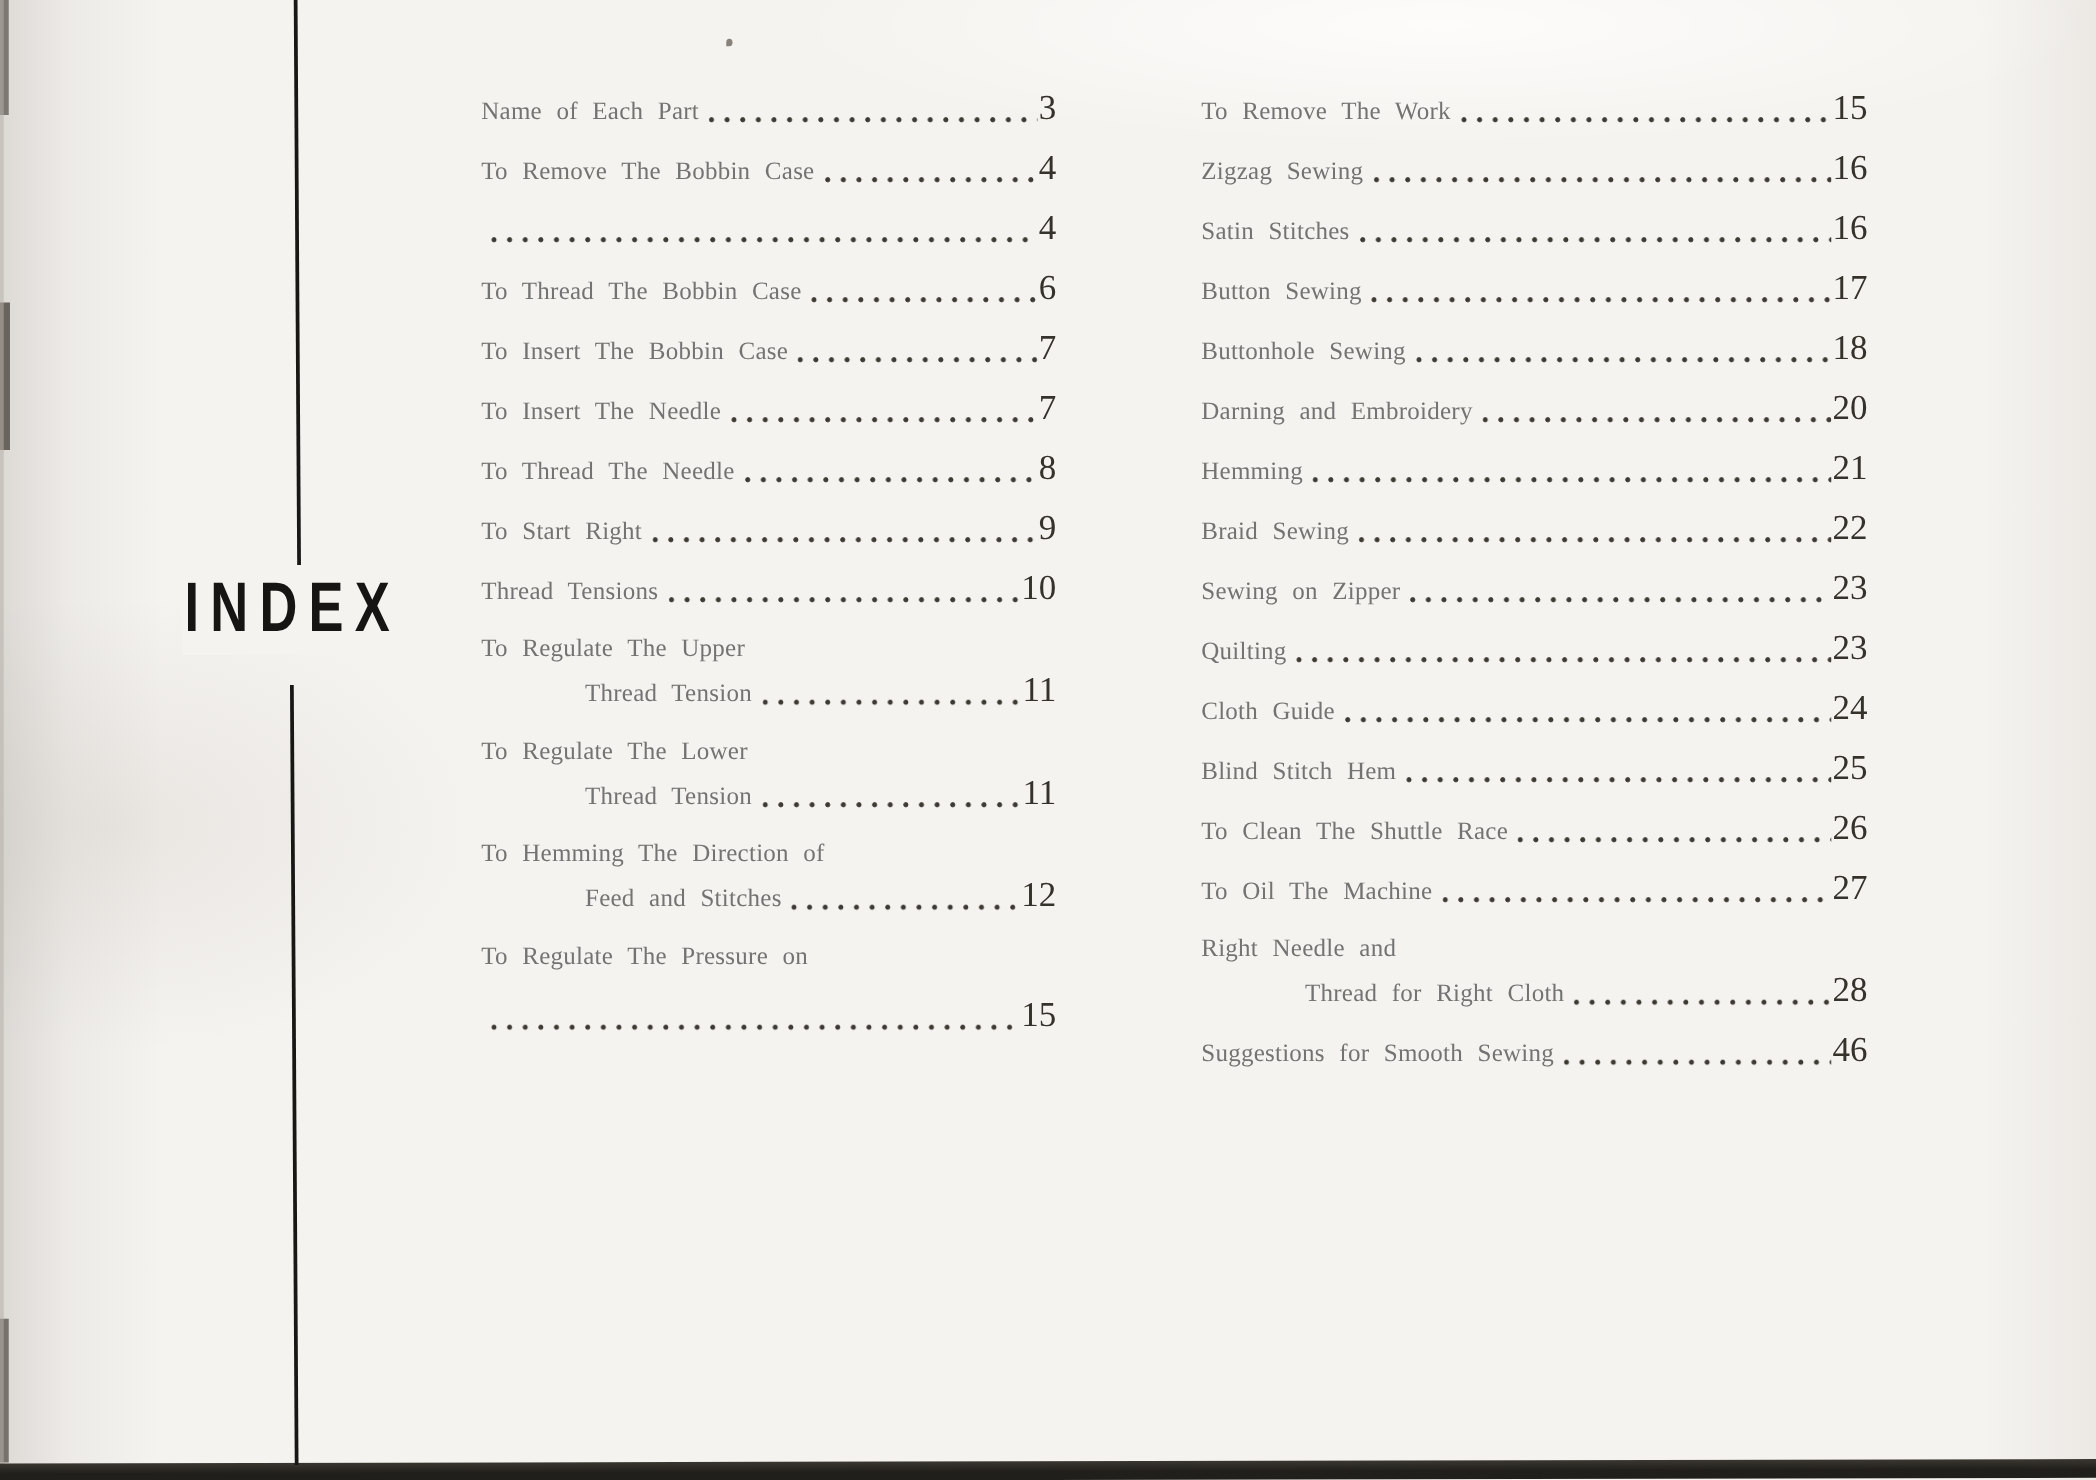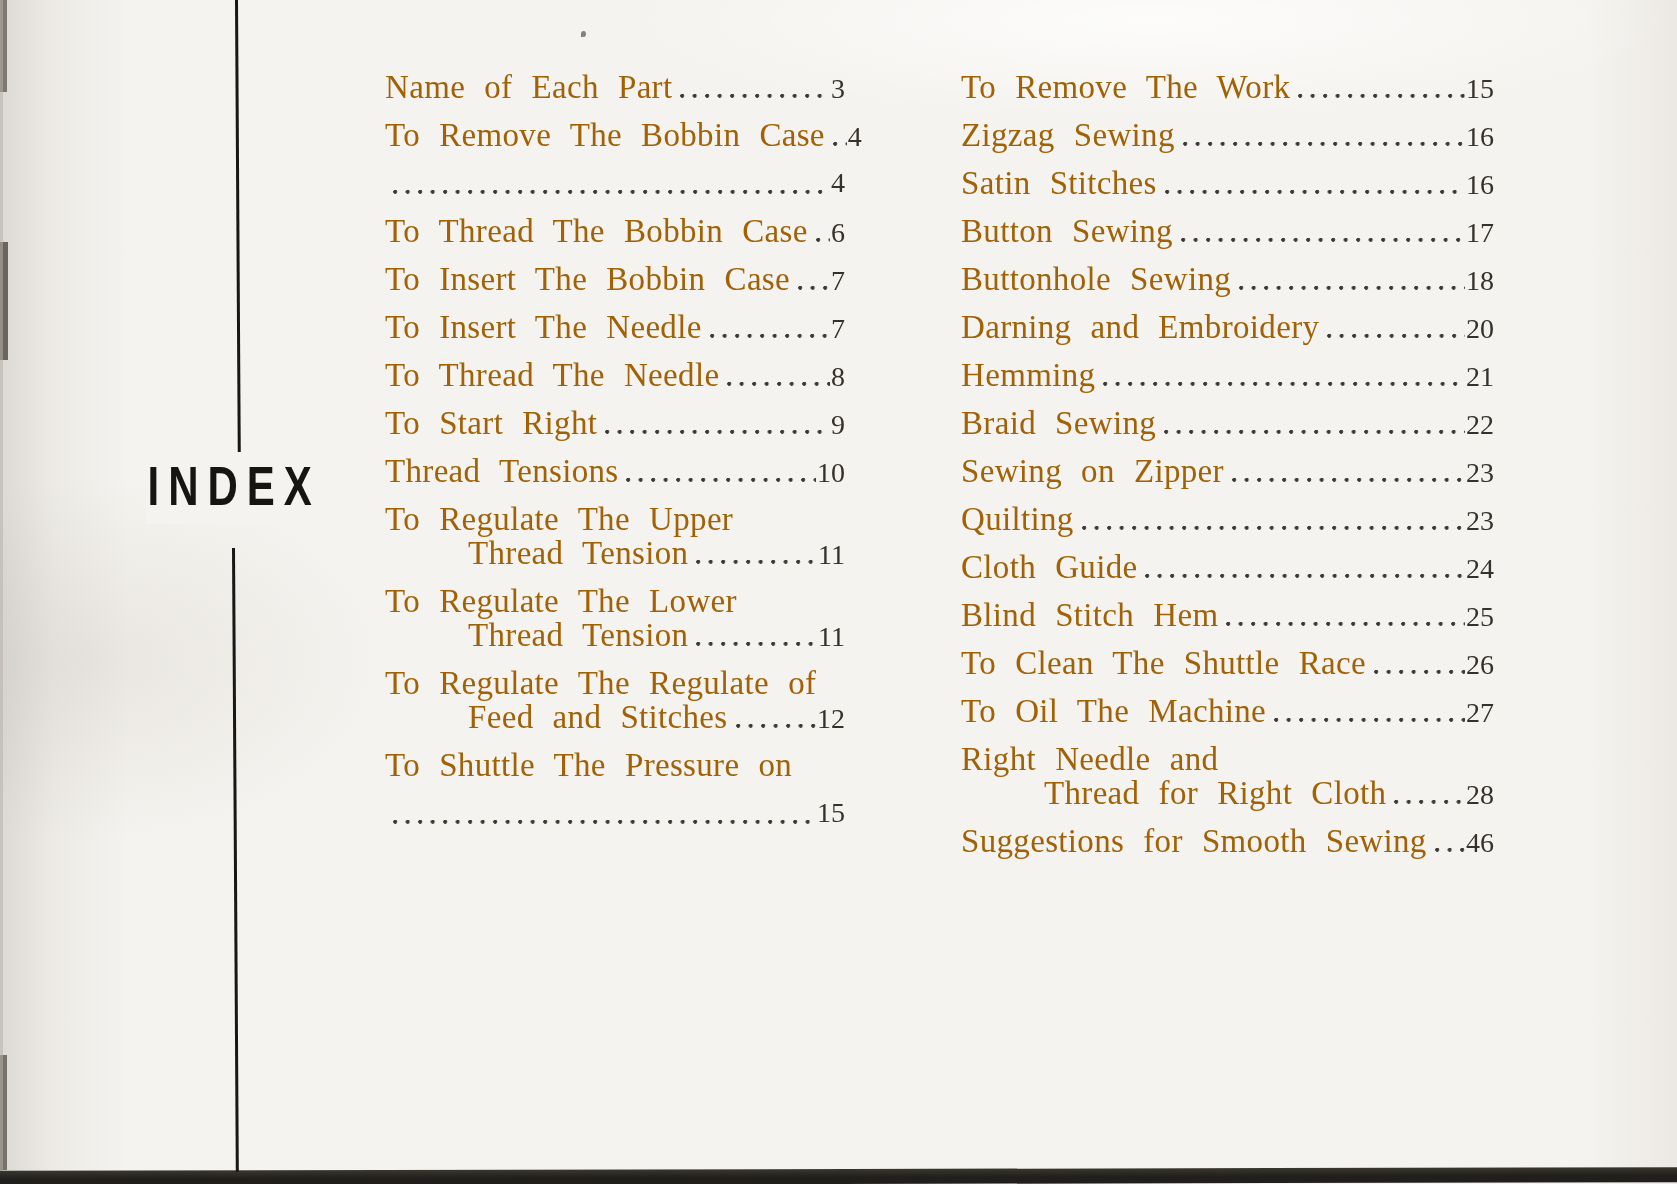--- a/index.html
+++ b/index.html
@@ -41,21 +41,21 @@
     white-space:nowrap;
   }
   
   .toc-col{position:absolute;top:70px;z-index:1;}
   .toc-col.left{left:385px;width:460px;}
   .toc-col.right{left:961px;width:533px;}
   .toc-entry{margin-bottom:14px;}
   .toc-line{display:flex;align-items:baseline;height:34px;line-height:34px;}
   .toc-line.wrap{padding-left:83px;}
   .toc-title{
-    white-space:nowrap;font-size:33px;color:#a16207;
+    white-space:nowrap;font-size:20px;color:#737373;
     word-spacing:0.32em;letter-spacing:0.01em;
   }
   .leader{
     flex:1 1 auto;align-self:flex-end;height:6px;min-width:14px;
     margin:0 1px 5px 8px;
     background-image:radial-gradient(circle at 2.2px 2.8px,#3d3933 1.7px,rgba(0,0,0,0) 2.3px);
     background-size:12.5px 6px;background-repeat:repeat-x;
   }
   .pagenum{font-size:28px;color:#35312b;white-space:nowrap;}
 </style>
@@ -151,31 +151,31 @@
         <span class="toc-title">To Regulate The Lower</span>
       </div>
       <div class="toc-line wrap">
         <span class="toc-title">Thread Tension</span>
         <span class="leader"></span>
         <span class="pagenum">11</span>
       </div>
     </div>
     <div class="toc-entry">
       <div class="toc-line">
-        <span class="toc-title">To Regulate The Regulate of</span>
+        <span class="toc-title">To Hemming The Direction of</span>
       </div>
       <div class="toc-line wrap">
         <span class="toc-title">Feed and Stitches</span>
         <span class="leader"></span>
         <span class="pagenum">12</span>
       </div>
     </div>
     <div class="toc-entry">
       <div class="toc-line">
-        <span class="toc-title">To Shuttle The Pressure on</span>
+        <span class="toc-title">To Regulate The Pressure on</span>
       </div>
     </div>
     <div class="toc-entry">
       <div class="toc-line">
         <span class="leader"></span>
         <span class="pagenum">15</span>
       </div>
     </div>
   </div>
 <div class="toc-col right" id="toc-right">

